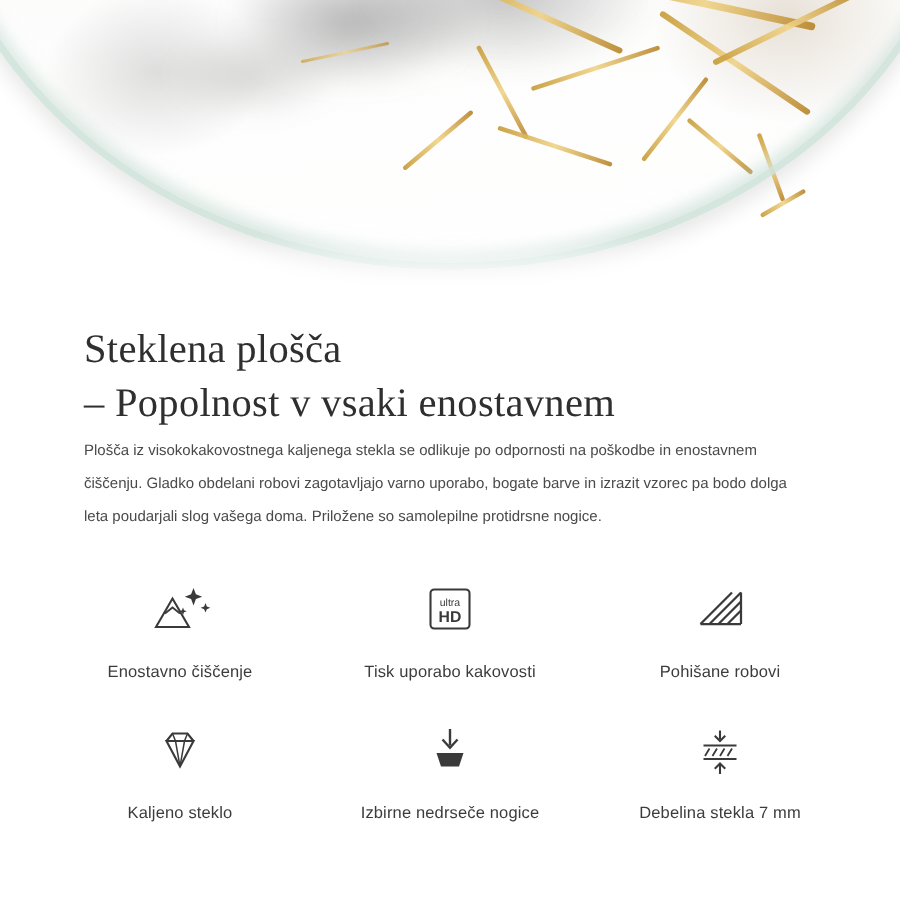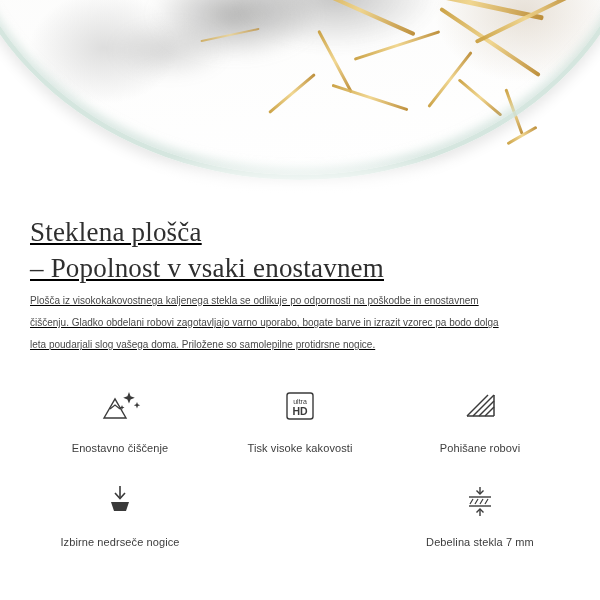--- a/index.html
+++ b/index.html
@@ -70,22 +70,21 @@
   }
   .hero-fade {
     position: absolute;
     left: 0; right: 0; bottom: 0;
     height: 40px;
     background: linear-gradient(to bottom, rgba(255,255,255,0), #ffffff 92%);
   }
 
   
   .content {
-    padding: 0 30px;
-    text-decoration: underline;
+    padding: 0 56px;
   }
   .headline {
     font-family: "Liberation Serif", serif;
     font-size: 27px;
     line-height: 36px;
     color: #2f2f2f;
     font-weight: 400;
     margin: 18px 0 0 0;
     letter-spacing: 0.2px;
   }
@@ -186,41 +185,52 @@
       </div>
 
       <div class="feat">
         <div class="feat-icon">
           <svg width="44" height="40" viewBox="0 0 44 40">
             <rect x="9" y="7" width="26" height="26" rx="2.5" fill="none" stroke="#3a3a3a" stroke-width="1.4"></rect>
             <text x="22" y="18" font-family="Liberation Sans, sans-serif" font-size="7" fill="#3a3a3a" text-anchor="middle">ultra</text>
             <text x="22" y="28.5" font-family="Liberation Sans, sans-serif" font-size="10.5" font-weight="bold" fill="#3a3a3a" text-anchor="middle">HD</text>
           </svg>
         </div>
-        <div class="feat-label">Tisk visoke kakovosti</div>
+        <div class="feat-label">Tisk uporabo kakovosti</div>
       </div>
 
       <div class="feat">
         <div class="feat-icon">
           <svg width="44" height="40" viewBox="0 0 44 40">
             <path d="M9 30 L30 9" stroke="#3a3a3a" stroke-width="1.5" fill="none"></path>
             <path d="M15 30 L36 9" stroke="#3a3a3a" stroke-width="1.5" fill="none"></path>
             <path d="M21 30 L36 15" stroke="#3a3a3a" stroke-width="1.5" fill="none"></path>
             <path d="M27 30 L36 21" stroke="#3a3a3a" stroke-width="1.5" fill="none"></path>
             <path d="M9 30 L36 30" stroke="#3a3a3a" stroke-width="1.5" fill="none"></path>
             <path d="M36 9 L36 30" stroke="#3a3a3a" stroke-width="1.5" fill="none"></path>
           </svg>
         </div>
         <div class="feat-label">Pohišane robovi</div>
       </div>
 
     </div>
 
     <div class="feat-row">
 
+      <div class="feat">
+        <div class="feat-icon">
+          <svg width="44" height="40" viewBox="0 0 44 40">
+            <path d="M13 14 L31 14 L22 31 Z" fill="none" stroke="#3a3a3a" stroke-width="1.4"></path>
+            <path d="M13 14 L17 9 L27 9 L31 14" fill="none" stroke="#3a3a3a" stroke-width="1.4"></path>
+            <path d="M17 9 L19 14 L22 31 L25 14 L27 9" fill="none" stroke="#3a3a3a" stroke-width="1"></path>
+            <path d="M13 14 L31 14" stroke="#3a3a3a" stroke-width="1"></path>
+          </svg>
+        </div>
+        <div class="feat-label">Kaljeno steklo</div>
+      </div>
 
       <div class="feat">
         <div class="feat-icon">
           <svg width="44" height="40" viewBox="0 0 44 40">
             <path d="M22 6 L22 17" stroke="#3a3a3a" stroke-width="1.6"></path>
             <path d="M17 13 L22 18.5 L27 13" fill="none" stroke="#3a3a3a" stroke-width="1.6"></path>
             <path d="M13 22 L31 22 L28 31 L16 31 Z" fill="#3a3a3a"></path>
           </svg>
         </div>
         <div class="feat-label">Izbirne nedrseče nogice</div>

